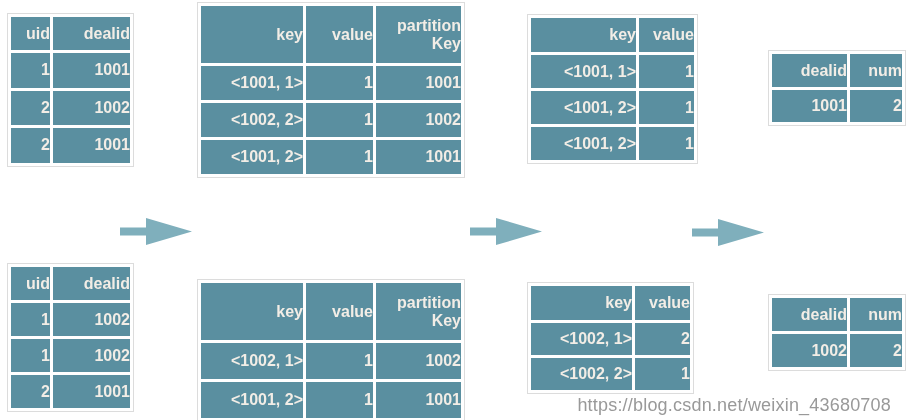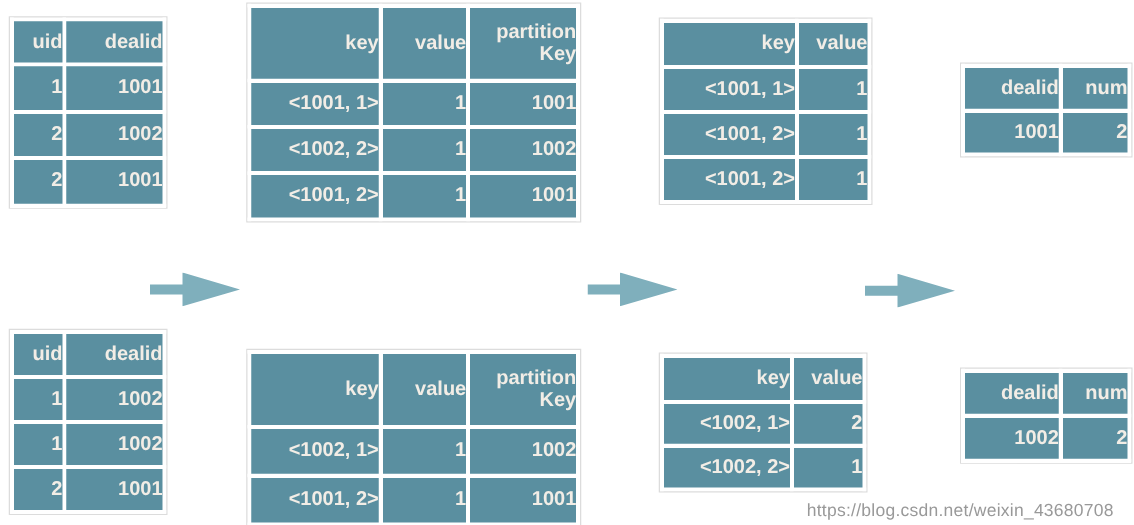--- a/index.html
+++ b/index.html
@@ -85,21 +85,21 @@
   #arrow-1 { left: 120px; top: 218px; }
   #arrow-2 { left: 470px; top: 218px; }
   #arrow-3 { left: 692px; top: 219px; }
   .arrow svg { display: block; width: 100%; height: 100%; }
   .arrow polygon { fill: var(--arrow-fill); }
 
   .watermark {
     position: absolute;
     right: 16px;
     bottom: 4px;
-    font-size: 14px;
+    font-size: 18px;
     color: var(--watermark-text);
     letter-spacing: 0.2px;
   }
 </style>
 </head>
 <body>
 
 <div class="canvas">
 
   <table class="tbl" id="t-input-top">

